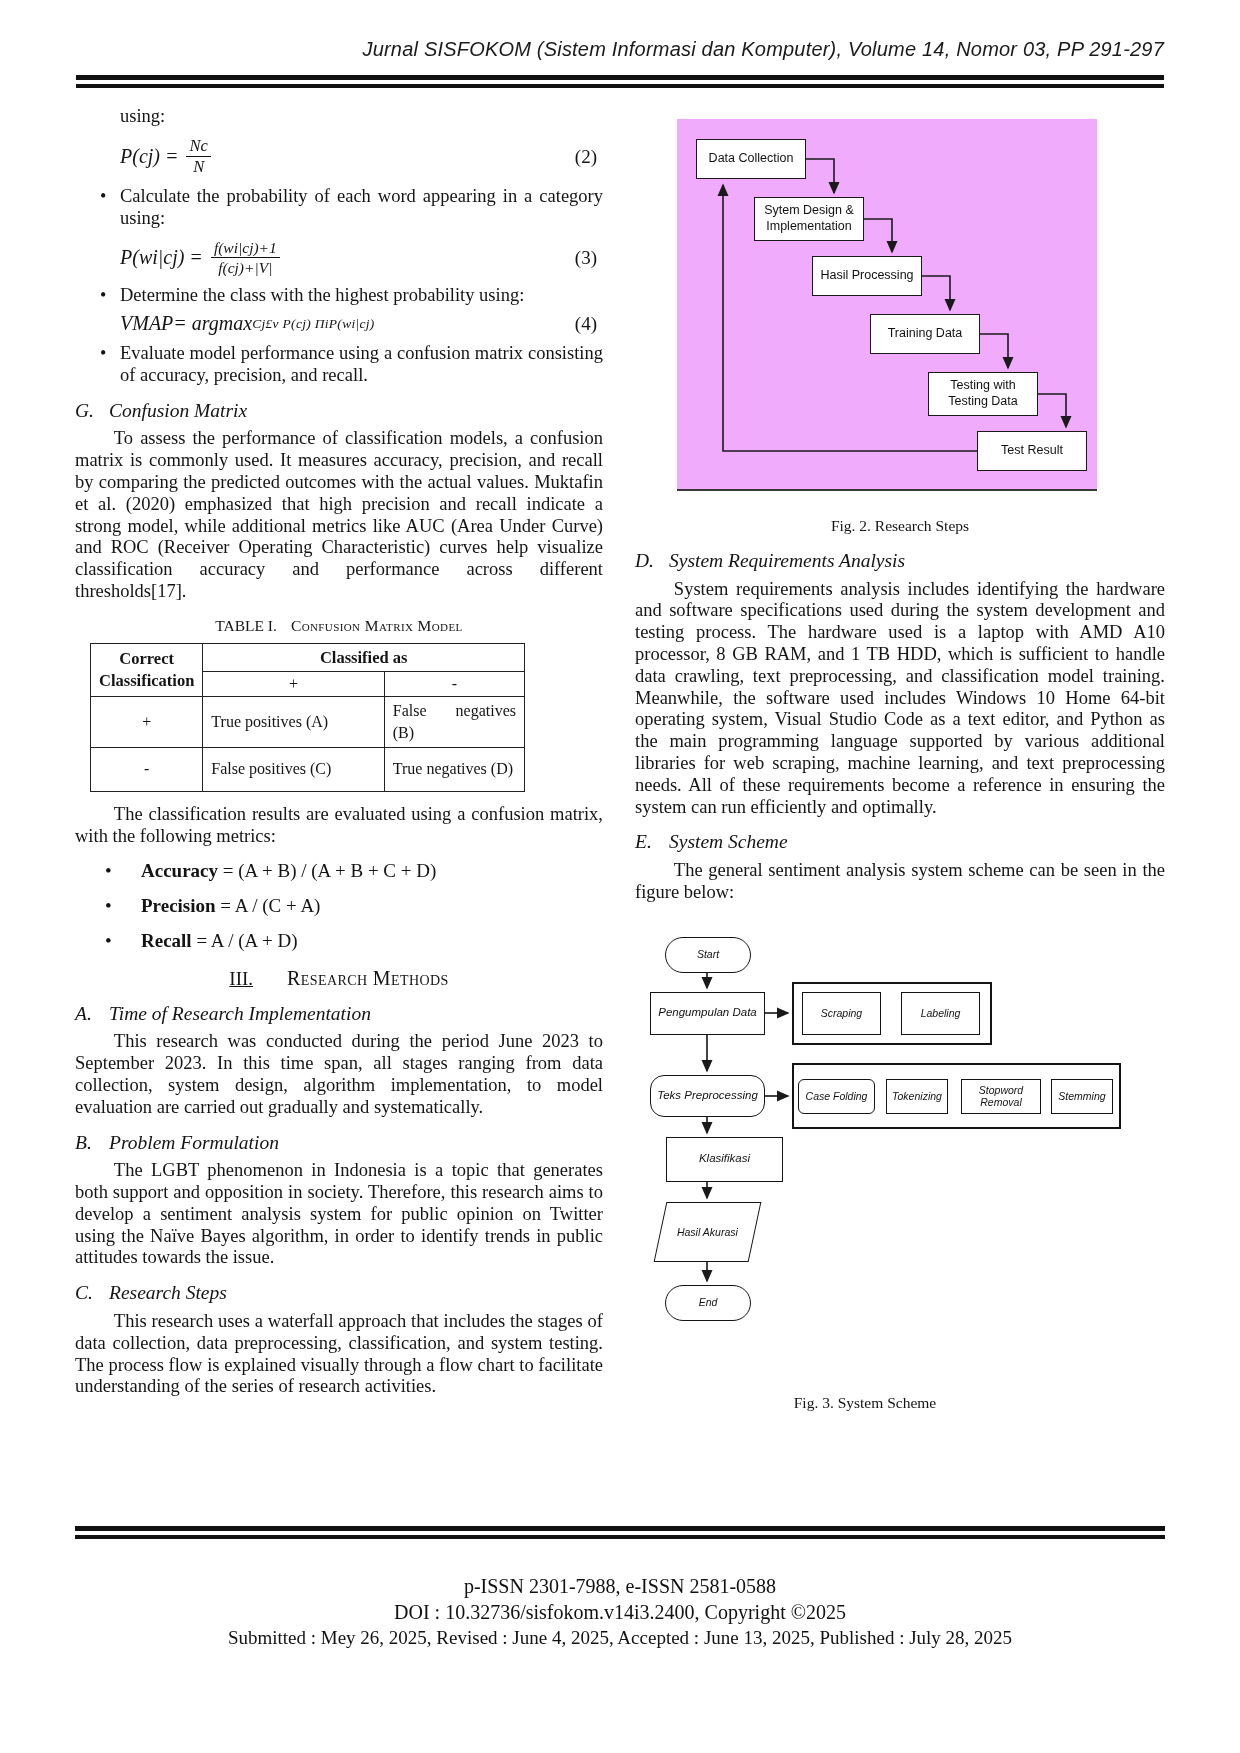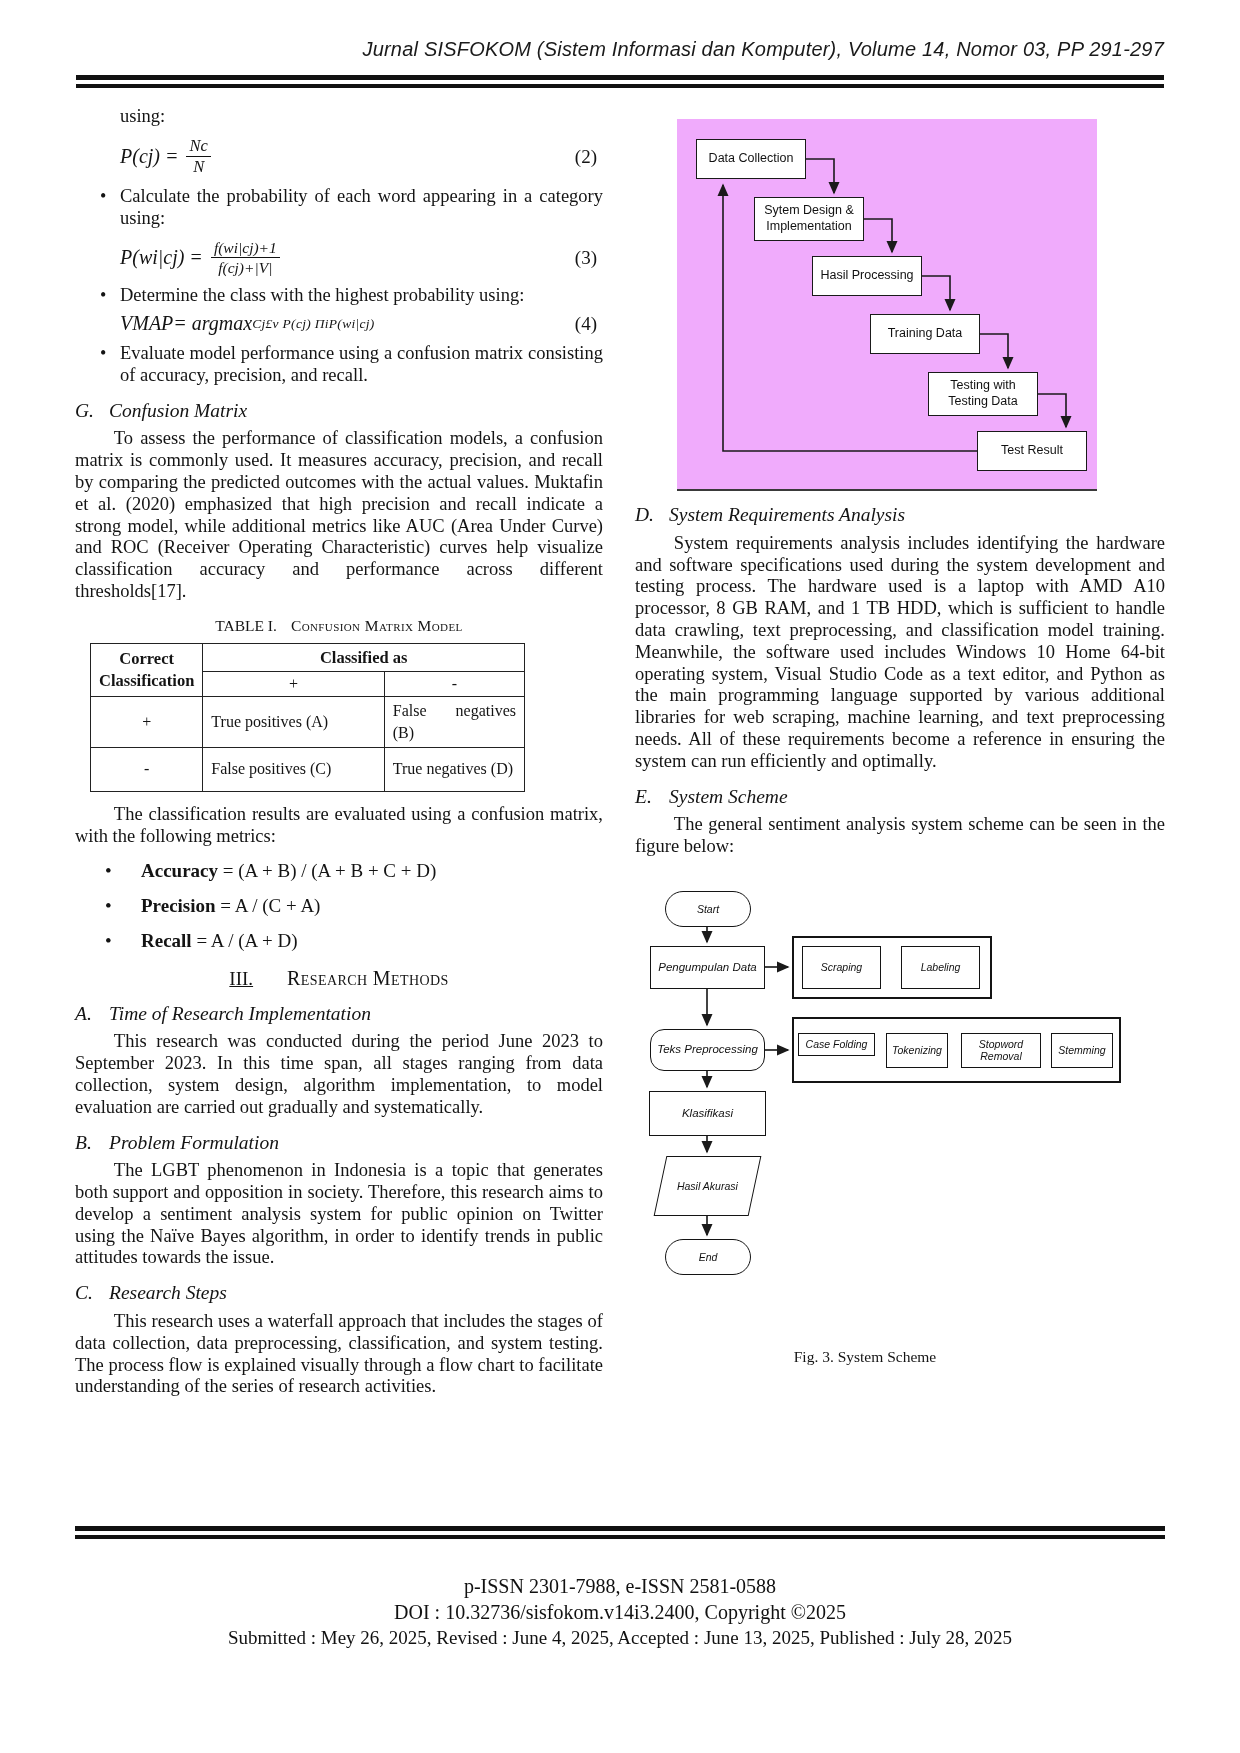--- a/index.html
+++ b/index.html
@@ -255,20 +255,21 @@
             <path d="M300,332 L46,332 L46,66" marker-end="url(#arw)"></path>
           </g>
         </svg>
         <div class="fbox" style="left:19px; top:20px; width:110px; height:40px;">Data Collection</div>
         <div class="fbox" style="left:77px; top:78px; width:110px; height:44px;">Sytem Design &amp; Implementation</div>
         <div class="fbox" style="left:135px; top:137px; width:110px; height:40px;">Hasil Processing</div>
         <div class="fbox" style="left:193px; top:195px; width:110px; height:40px;">Training Data</div>
         <div class="fbox" style="left:251px; top:253px; width:110px; height:44px;">Testing with Testing Data</div>
         <div class="fbox" style="left:300px; top:312px; width:110px; height:40px;">Test Result</div>
       </div>
+      <div class="fig-caption">Fig.  2. Research Steps</div>
 
       <div class="sec-head">
         <span class="lbl">D.</span>
         <span>System Requirements Analysis</span>
       </div>
       <div class="indent">System requirements analysis includes identifying the hardware and software specifications used during the system development and testing process. The hardware used is a laptop with AMD A10 processor, 8 GB RAM, and 1 TB HDD, which is sufficient to handle data crawling, text preprocessing, and classification model training. Meanwhile, the software used includes Windows 10 Home 64-bit operating system, Visual Studio Code as a text editor, and Python as the main programming language supported by various additional libraries for web scraping, machine learning, and text preprocessing needs. All of these requirements become a reference in ensuring the system can run efficiently and optimally.</div>
 
       <div class="sec-head">
         <span class="lbl">E.</span>
         <span>System Scheme</span>
@@ -291,25 +292,25 @@
             <path d="M406,164 H412" marker-end="url(#arw)"></path>
           </g>
         </svg>
         <div class="f3 stadium" style="left:30px; top:5px; width:86px; height:36px;">Start</div>
         <div class="f3 big" style="left:15px; top:60px; width:115px; height:43px;">Pengumpulan Data</div>
         <div class="f3 group" style="left:157px; top:50px; width:200px; height:63px;"></div>
         <div class="f3" style="left:167px; top:60px; width:79px; height:43px;">Scraping</div>
         <div class="f3" style="left:266px; top:60px; width:79px; height:43px;">Labeling</div>
         <div class="f3 big" style="left:15px; top:143px; width:115px; height:42px;border-radius:14px;">Teks Preprocessing</div>
         <div class="f3 group" style="left:157px; top:131px; width:329px; height:66px;"></div>
-        <div class="f3" style="left:163px; top:147px; width:77px; height:23px;">Case Folding</div>
+        <div class="f3" style="left:163px; top:147px; width:77px; height:35px;border-radius:6px;">Case Folding</div>
         <div class="f3" style="left:251px; top:147px; width:62px; height:35px;">Tokenizing</div>
         <div class="f3" style="left:326px; top:147px; width:80px; height:35px;">Stopword Removal</div>
         <div class="f3" style="left:416px; top:147px; width:62px; height:35px;">Stemming</div>
-        <div class="f3 big" style="left:14px; top:205px; width:117px; height:45px;">Klasifikasi</div>
+        <div class="f3 big" style="left:31px; top:205px; width:117px; height:45px;">Klasifikasi</div>
         <div class="f3 para" style="left:25px; top:270px; width:95px; height:60px;">
           <span class="unskew">Hasil Akurasi</span>
         </div>
         <div class="f3 stadium" style="left:30px; top:353px; width:86px; height:36px;">End</div>
       </div>
       <div class="fig-caption" style="width:460px;">Fig.  3. System Scheme</div>
 
     </div>
   </div>
 

